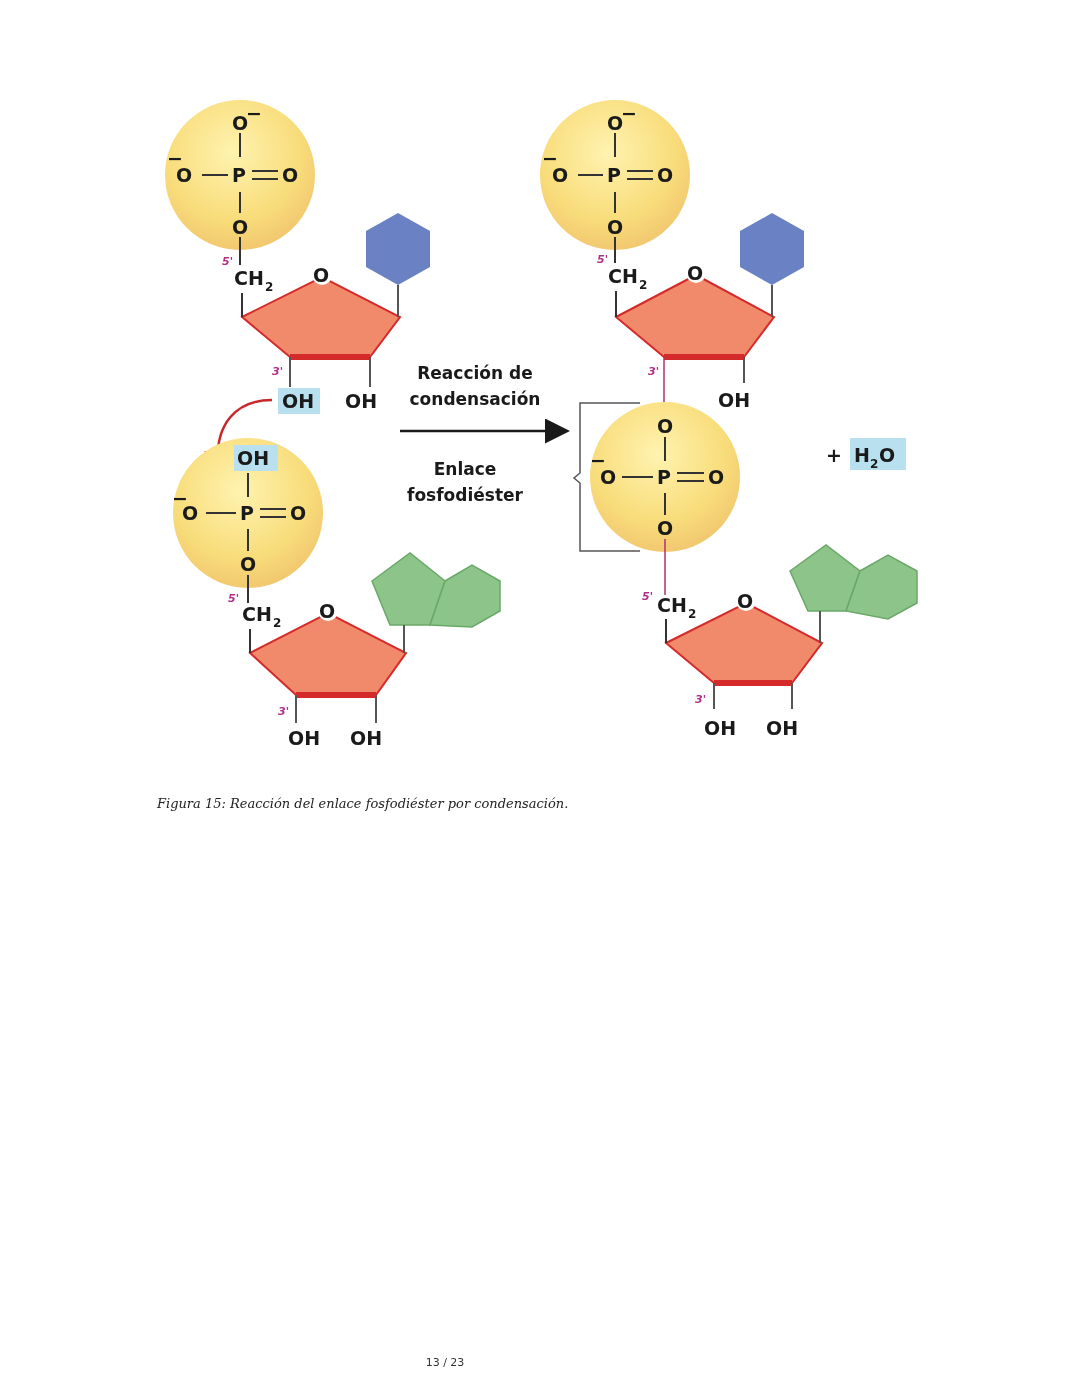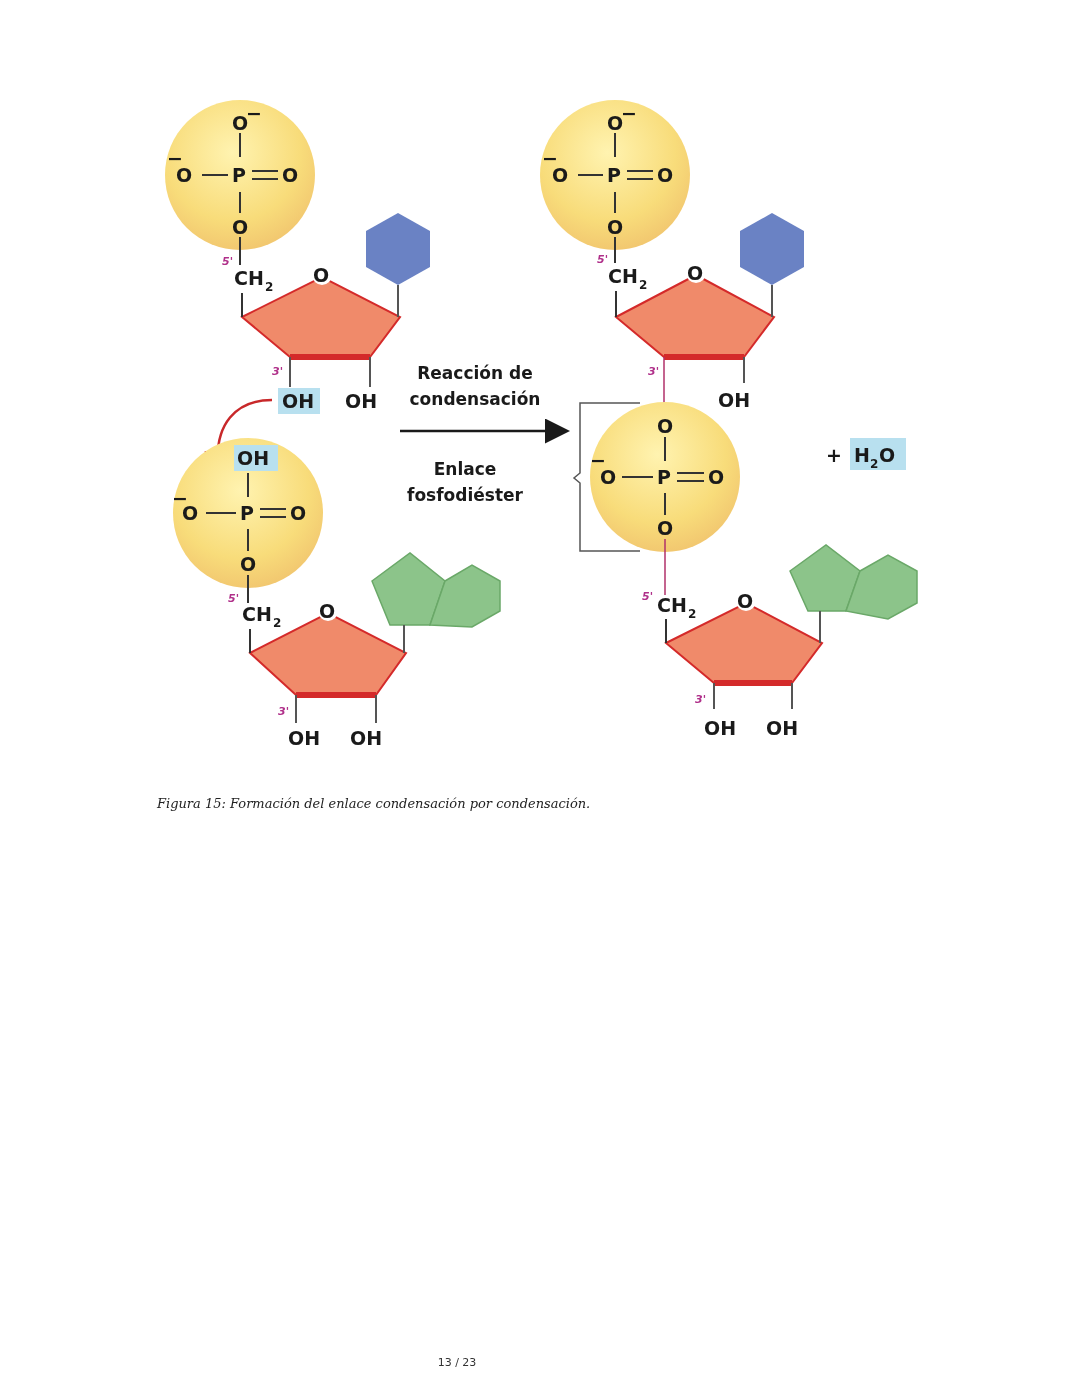--- a/index.html
+++ b/index.html
@@ -1,20 +1,20 @@
 <!DOCTYPE html>
 <html><head>
 <meta charset="utf-8">
 <style>
   html, body { margin: 0; padding: 0; background: #ffffff; }
   body { width: 1080px; height: 1397px; position: relative; overflow: hidden; font-family: "DejaVu Sans", sans-serif; }
   .figure { position: absolute; left: 160px; top: 95px; width: 770px; height: 665px; }
   .figure svg { width: 770px; height: 665px; display: block; }
   .caption { position: absolute; left: 157px; top: 796px; font-family: "DejaVu Serif", serif; font-style: italic; font-size: 13px; color: #222; white-space: nowrap; }
-  .page-number { position: absolute; left: 16px; width: 882px; top: 1356px; text-align: center; font-family: "DejaVu Sans", sans-serif; font-size: 11px; color: #333; }
+  .page-number { position: absolute; left: 4px; width: 882px; top: 1356px; text-align: center; font-family: "DejaVu Sans", sans-serif; font-size: 11px; color: #333; }
   svg text { font-family: "DejaVu Sans", sans-serif; font-weight: bold; fill: #1a1a1a; }
   .lbl { font-size: 19px; }
   .prime { font-size: 11px; fill: #b0308a; font-style: italic; }
   .cap { font-size: 17px; }
   .sub { font-size: 12px; }
 </style>
 </head>
 <body>
 
 <div class="figure">
@@ -175,15 +175,15 @@
     <g>
       <text class="lbl" x="666" y="367">+</text>
       <rect x="690" y="343" width="56" height="32" fill="#b8e0ef"></rect>
       <text class="lbl" x="694" y="367">H</text>
       <text class="sub" x="710" y="373" font-weight="bold">2</text>
       <text class="lbl" x="719" y="367">O</text>
     </g>
   </svg>
 </div>
 
-<div class="caption">Figura 15: Formación del enlace condensación por condensación.</div>
+<div class="caption">Figura 15: Reacción del enlace fosfodiéster por condensación.</div>
 
 <div class="page-number">13 / 23</div>
 
 </body></html>

